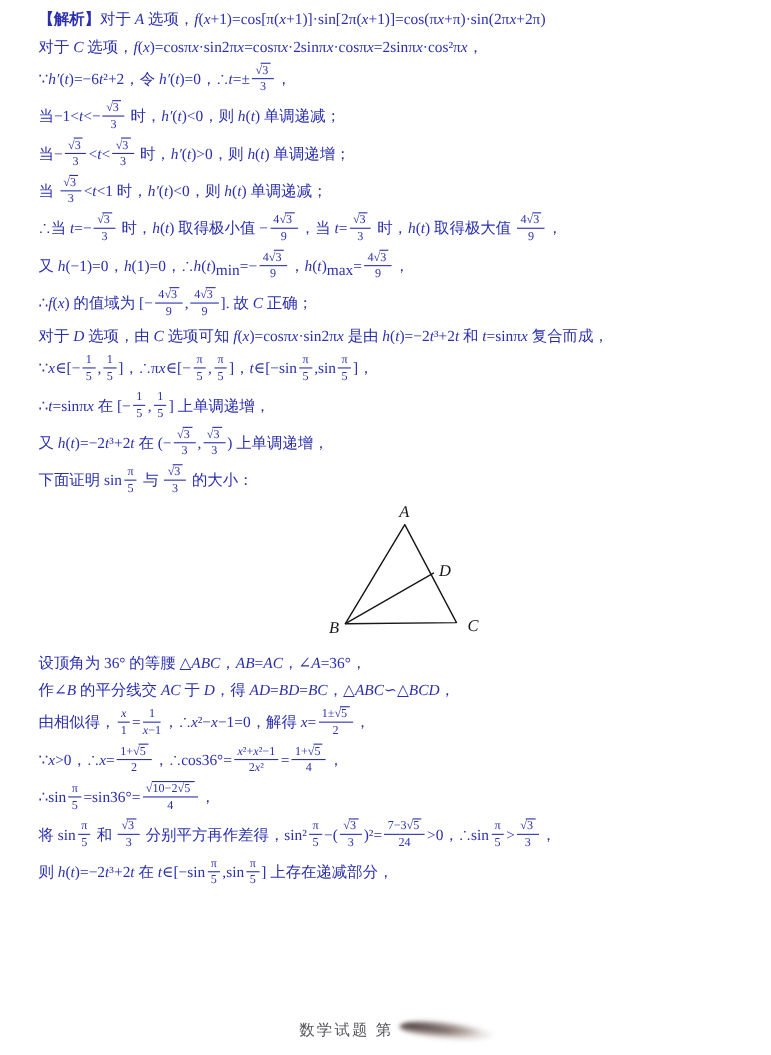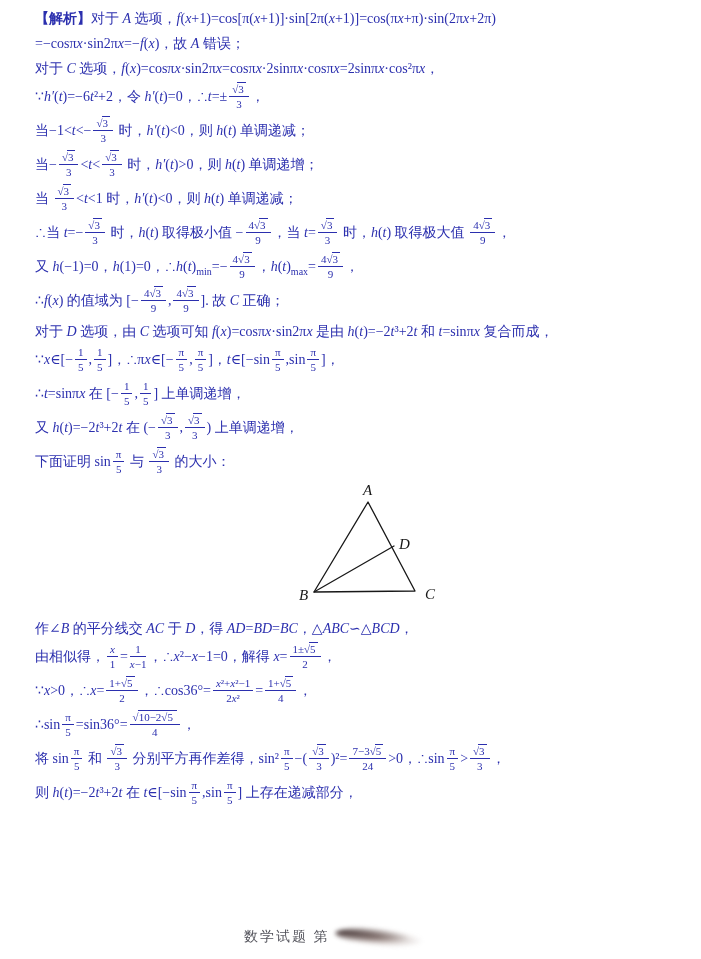--- a/index.html
+++ b/index.html
@@ -16,46 +16,45 @@
   .bold{font-weight:bold;}
   .frac{
     display:inline-block;vertical-align:middle;text-align:center;
     font-size:11px;line-height:12px;margin:0 2px;transform:translateY(-2px);
   }
   .frac .num{display:block;border-bottom:1px solid currentColor;padding:1px 3px 1px;}
   .frac .den{display:block;padding-top:1px;}
   .sqrt{white-space:nowrap;}
   .sqrt .rad{margin-right:-1px;}
   .sqrt .bar{border-top:1px solid currentColor;padding:0 2px 0 1px;}
-  sub,sup{font-size:10px;}
+  sub,sup{font-size:14px;}
   .figure{height:128px;margin:4px 0 8px 0;position:relative;}
   .figure svg{position:absolute;left:245px;top:0;}
   .figure text{font-family:"Liberation Serif","DejaVu Serif",serif;font-style:italic;font-size:15px;fill:#181818;}
   .figure line, .figure path{stroke:#181818;stroke-width:1.3;fill:none;stroke-linejoin:round;stroke-linecap:round;}
   .footer{
-    position:absolute;left:244px;top:928px;height:18px;
+    position:absolute;left:272px;top:928px;height:18px;
     display:flex;align-items:center;gap:5px;
     color:#54545c;font-size:14px;letter-spacing:2px;
   }
   .smudge{
     width:88px;height:16px;border-radius:50%;
     background:
       radial-gradient(ellipse at 10% 40%, rgba(62,46,46,0.95) 0%, rgba(70,52,50,0.55) 28%, rgba(70,52,50,0) 60%),
       radial-gradient(ellipse at 45% 55%, rgba(133,107,100,0.65) 0%, rgba(133,107,100,0) 72%);
     filter:blur(2px);
     transform:rotate(5deg);
   }
 </style>
 </head>
 <body>
 
 <div class="doc">
   <div id="lines-top">
       <div class="line"><span class="bold">【解析】</span>对于 <span class="vr">A</span> 选项，<span class="vr">f</span>(<span class="vr">x</span>+1)=<span class="fn">cos</span>[π(<span class="vr">x</span>+1)]·<span class="fn">sin</span>[2π(<span class="vr">x</span>+1)]=<span class="fn">cos</span>(π<span class="vr">x</span>+π)·<span class="fn">sin</span>(2π<span class="vr">x</span>+2π)</div>
-      <div class="line">=−<span class="fn">cos</span>π<span class="vr">x</span>·<span class="fn">sin</span>2π<span class="vr">x</span>=−<span class="vr">f</span>(<span class="vr">x</span>)，故 <span class="vr">A</span> 错误；</div>
       <div class="line">对于 <span class="vr">C</span> 选项，<span class="vr">f</span>(<span class="vr">x</span>)=<span class="fn">cos</span>π<span class="vr">x</span>·<span class="fn">sin</span>2π<span class="vr">x</span>=<span class="fn">cos</span>π<span class="vr">x</span>·2<span class="fn">sin</span>π<span class="vr">x</span>·<span class="fn">cos</span>π<span class="vr">x</span>=2<span class="fn">sin</span>π<span class="vr">x</span>·<span class="fn">cos</span>²π<span class="vr">x</span>，</div>
       <div class="line">∵<span class="vr">h′</span>(<span class="vr">t</span>)=−6<span class="vr">t</span>²+2，令 <span class="vr">h′</span>(<span class="vr">t</span>)=0，∴<span class="vr">t</span>=±<span class="frac"><span class="num"><span class="sqrt"><span class="rad">√</span><span class="bar">3</span></span></span><span class="den">3</span></span>，</div>
       <div class="line">当−1&lt;<span class="vr">t</span>&lt;−<span class="frac"><span class="num"><span class="sqrt"><span class="rad">√</span><span class="bar">3</span></span></span><span class="den">3</span></span> 时，<span class="vr">h′</span>(<span class="vr">t</span>)&lt;0，则 <span class="vr">h</span>(<span class="vr">t</span>) 单调递减；</div>
       <div class="line">当−<span class="frac"><span class="num"><span class="sqrt"><span class="rad">√</span><span class="bar">3</span></span></span><span class="den">3</span></span>&lt;<span class="vr">t</span>&lt;<span class="frac"><span class="num"><span class="sqrt"><span class="rad">√</span><span class="bar">3</span></span></span><span class="den">3</span></span> 时，<span class="vr">h′</span>(<span class="vr">t</span>)&gt;0，则 <span class="vr">h</span>(<span class="vr">t</span>) 单调递增；</div>
       <div class="line">当 <span class="frac"><span class="num"><span class="sqrt"><span class="rad">√</span><span class="bar">3</span></span></span><span class="den">3</span></span>&lt;<span class="vr">t</span>&lt;1 时，<span class="vr">h′</span>(<span class="vr">t</span>)&lt;0，则 <span class="vr">h</span>(<span class="vr">t</span>) 单调递减；</div>
       <div class="line">∴当 <span class="vr">t</span>=−<span class="frac"><span class="num"><span class="sqrt"><span class="rad">√</span><span class="bar">3</span></span></span><span class="den">3</span></span> 时，<span class="vr">h</span>(<span class="vr">t</span>) 取得极小值 −<span class="frac"><span class="num">4<span class="sqrt"><span class="rad">√</span><span class="bar">3</span></span></span><span class="den">9</span></span>，当 <span class="vr">t</span>=<span class="frac"><span class="num"><span class="sqrt"><span class="rad">√</span><span class="bar">3</span></span></span><span class="den">3</span></span> 时，<span class="vr">h</span>(<span class="vr">t</span>) 取得极大值 <span class="frac"><span class="num">4<span class="sqrt"><span class="rad">√</span><span class="bar">3</span></span></span><span class="den">9</span></span>，</div>
       <div class="line">又 <span class="vr">h</span>(−1)=0，<span class="vr">h</span>(1)=0，∴<span class="vr">h</span>(<span class="vr">t</span>)<sub><span class="fn">min</span></sub>=−<span class="frac"><span class="num">4<span class="sqrt"><span class="rad">√</span><span class="bar">3</span></span></span><span class="den">9</span></span>，<span class="vr">h</span>(<span class="vr">t</span>)<sub><span class="fn">max</span></sub>=<span class="frac"><span class="num">4<span class="sqrt"><span class="rad">√</span><span class="bar">3</span></span></span><span class="den">9</span></span>，</div>
       <div class="line">∴<span class="vr">f</span>(<span class="vr">x</span>) 的值域为 [−<span class="frac"><span class="num">4<span class="sqrt"><span class="rad">√</span><span class="bar">3</span></span></span><span class="den">9</span></span>,<span class="frac"><span class="num">4<span class="sqrt"><span class="rad">√</span><span class="bar">3</span></span></span><span class="den">9</span></span>]. 故 <span class="vr">C</span> 正确；</div>
       <div class="line">对于 <span class="vr">D</span> 选项，由 <span class="vr">C</span> 选项可知 <span class="vr">f</span>(<span class="vr">x</span>)=<span class="fn">cos</span>π<span class="vr">x</span>·<span class="fn">sin</span>2π<span class="vr">x</span> 是由 <span class="vr">h</span>(<span class="vr">t</span>)=−2<span class="vr">t</span>³+2<span class="vr">t</span> 和 <span class="vr">t</span>=<span class="fn">sin</span>π<span class="vr">x</span> 复合而成，</div>
       <div class="line">∵<span class="vr">x</span>∈[−<span class="frac"><span class="num">1</span><span class="den">5</span></span>,<span class="frac"><span class="num">1</span><span class="den">5</span></span>]，∴π<span class="vr">x</span>∈[−<span class="frac"><span class="num">π</span><span class="den">5</span></span>,<span class="frac"><span class="num">π</span><span class="den">5</span></span>]，<span class="vr">t</span>∈[−<span class="fn">sin</span><span class="frac"><span class="num">π</span><span class="den">5</span></span>,<span class="fn">sin</span><span class="frac"><span class="num">π</span><span class="den">5</span></span>]，</div>
@@ -69,20 +68,21 @@
       <path d="M88 19 L34 109 L135 108 Z"></path>
       <line x1="34" y1="109" x2="114" y2="63"></line>
       <text x="83" y="12">A</text>
       <text x="19" y="117">B</text>
       <text x="145" y="116">C</text>
       <text x="119" y="66">D</text>
     </svg>
   </div>
 
   <div id="lines-bottom">
+      <div class="line">设顶角为 36° 的等腰 △<span class="vr">ABC</span>，<span class="vr">AB</span>=<span class="vr">AC</span>，∠<span class="vr">A</span>=36°，</div>
       <div class="line">作∠<span class="vr">B</span> 的平分线交 <span class="vr">AC</span> 于 <span class="vr">D</span>，得 <span class="vr">AD</span>=<span class="vr">BD</span>=<span class="vr">BC</span>，△<span class="vr">ABC</span>∽△<span class="vr">BCD</span>，</div>
       <div class="line">由相似得，<span class="frac"><span class="num"><span class="vr">x</span></span><span class="den">1</span></span>=<span class="frac"><span class="num">1</span><span class="den"><span class="vr">x</span>−1</span></span>，∴<span class="vr">x</span>²−<span class="vr">x</span>−1=0，解得 <span class="vr">x</span>=<span class="frac"><span class="num">1±<span class="sqrt"><span class="rad">√</span><span class="bar">5</span></span></span><span class="den">2</span></span>，</div>
       <div class="line">∵<span class="vr">x</span>&gt;0，∴<span class="vr">x</span>=<span class="frac"><span class="num">1+<span class="sqrt"><span class="rad">√</span><span class="bar">5</span></span></span><span class="den">2</span></span>，∴<span class="fn">cos</span>36°=<span class="frac"><span class="num"><span class="vr">x</span>²+<span class="vr">x</span>²−1</span><span class="den">2<span class="vr">x</span>²</span></span>=<span class="frac"><span class="num">1+<span class="sqrt"><span class="rad">√</span><span class="bar">5</span></span></span><span class="den">4</span></span>，</div>
       <div class="line">∴<span class="fn">sin</span><span class="frac"><span class="num">π</span><span class="den">5</span></span>=<span class="fn">sin</span>36°=<span class="frac"><span class="num"><span class="sqrt"><span class="rad">√</span><span class="bar">10−2<span class="sqrt"><span class="rad">√</span><span class="bar">5</span></span></span></span></span><span class="den">4</span></span>，</div>
       <div class="line">将 <span class="fn">sin</span><span class="frac"><span class="num">π</span><span class="den">5</span></span> 和 <span class="frac"><span class="num"><span class="sqrt"><span class="rad">√</span><span class="bar">3</span></span></span><span class="den">3</span></span> 分别平方再作差得，<span class="fn">sin</span>²<span class="frac"><span class="num">π</span><span class="den">5</span></span>−(<span class="frac"><span class="num"><span class="sqrt"><span class="rad">√</span><span class="bar">3</span></span></span><span class="den">3</span></span>)²=<span class="frac"><span class="num">7−3<span class="sqrt"><span class="rad">√</span><span class="bar">5</span></span></span><span class="den">24</span></span>&gt;0，∴<span class="fn">sin</span><span class="frac"><span class="num">π</span><span class="den">5</span></span>&gt;<span class="frac"><span class="num"><span class="sqrt"><span class="rad">√</span><span class="bar">3</span></span></span><span class="den">3</span></span>，</div>
       <div class="line">则 <span class="vr">h</span>(<span class="vr">t</span>)=−2<span class="vr">t</span>³+2<span class="vr">t</span> 在 <span class="vr">t</span>∈[−<span class="fn">sin</span><span class="frac"><span class="num">π</span><span class="den">5</span></span>,<span class="fn">sin</span><span class="frac"><span class="num">π</span><span class="den">5</span></span>] 上存在递减部分，</div>
     </div>
 </div>
 
 <div class="footer">

